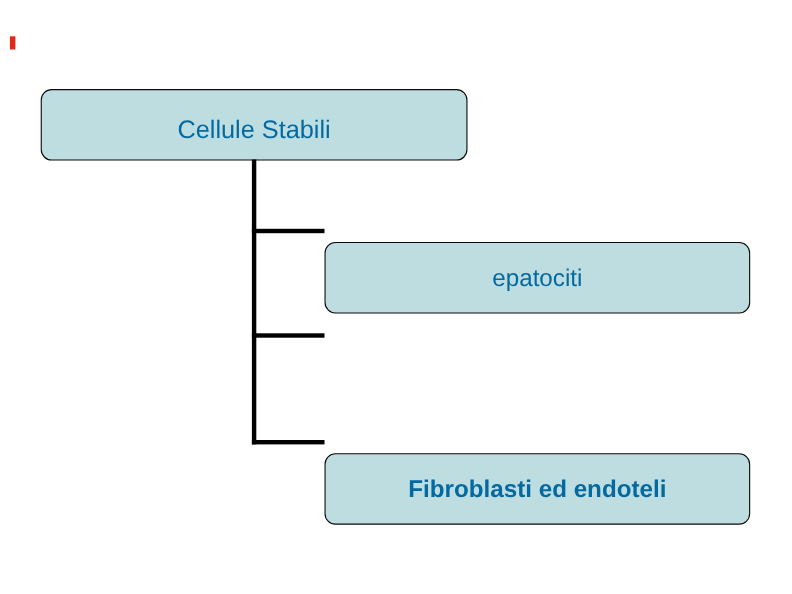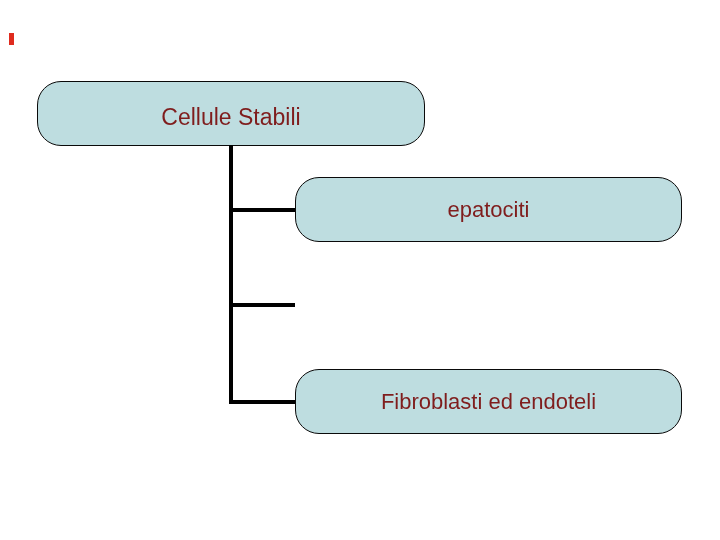--- a/index.html
+++ b/index.html
@@ -23,44 +23,45 @@
     top: 33px;
     width: 5px;
     height: 12px;
     background: #df2b1e;
   }
   .node {
     position: absolute;
     box-sizing: border-box;
     background: #bedde0;
     border: 1.5px solid #0a0a0a;
-    border-radius: 24px;
+    border-radius: 10px;
     display: flex;
     align-items: center;
     justify-content: center;
-    color: #7f1d1d;
+    color: #0369a1;
     text-align: center;
   }
   .node-root {
     left: 37px;
     top: 81px;
     width: 388px;
     height: 65px;
     font-size: 23px;
     padding-top: 8px;
   }
   .node-child {
     left: 295px;
     width: 387px;
     height: 65px;
     font-size: 22px;
+    margin-top: 43px;
   }
   .node-child-0 { top: 177px; }
   .node-child-1 { top: 273px; }
-  .node-child-2 { top: 369px; }
+  .node-child-2 { top: 369px; font-weight: bold; }
   .connector {
     position: absolute;
     background: #000000;
   }
   .trunk {
     left: 229px;
     top: 145px;
     width: 4px;
     height: 259px;
   }

